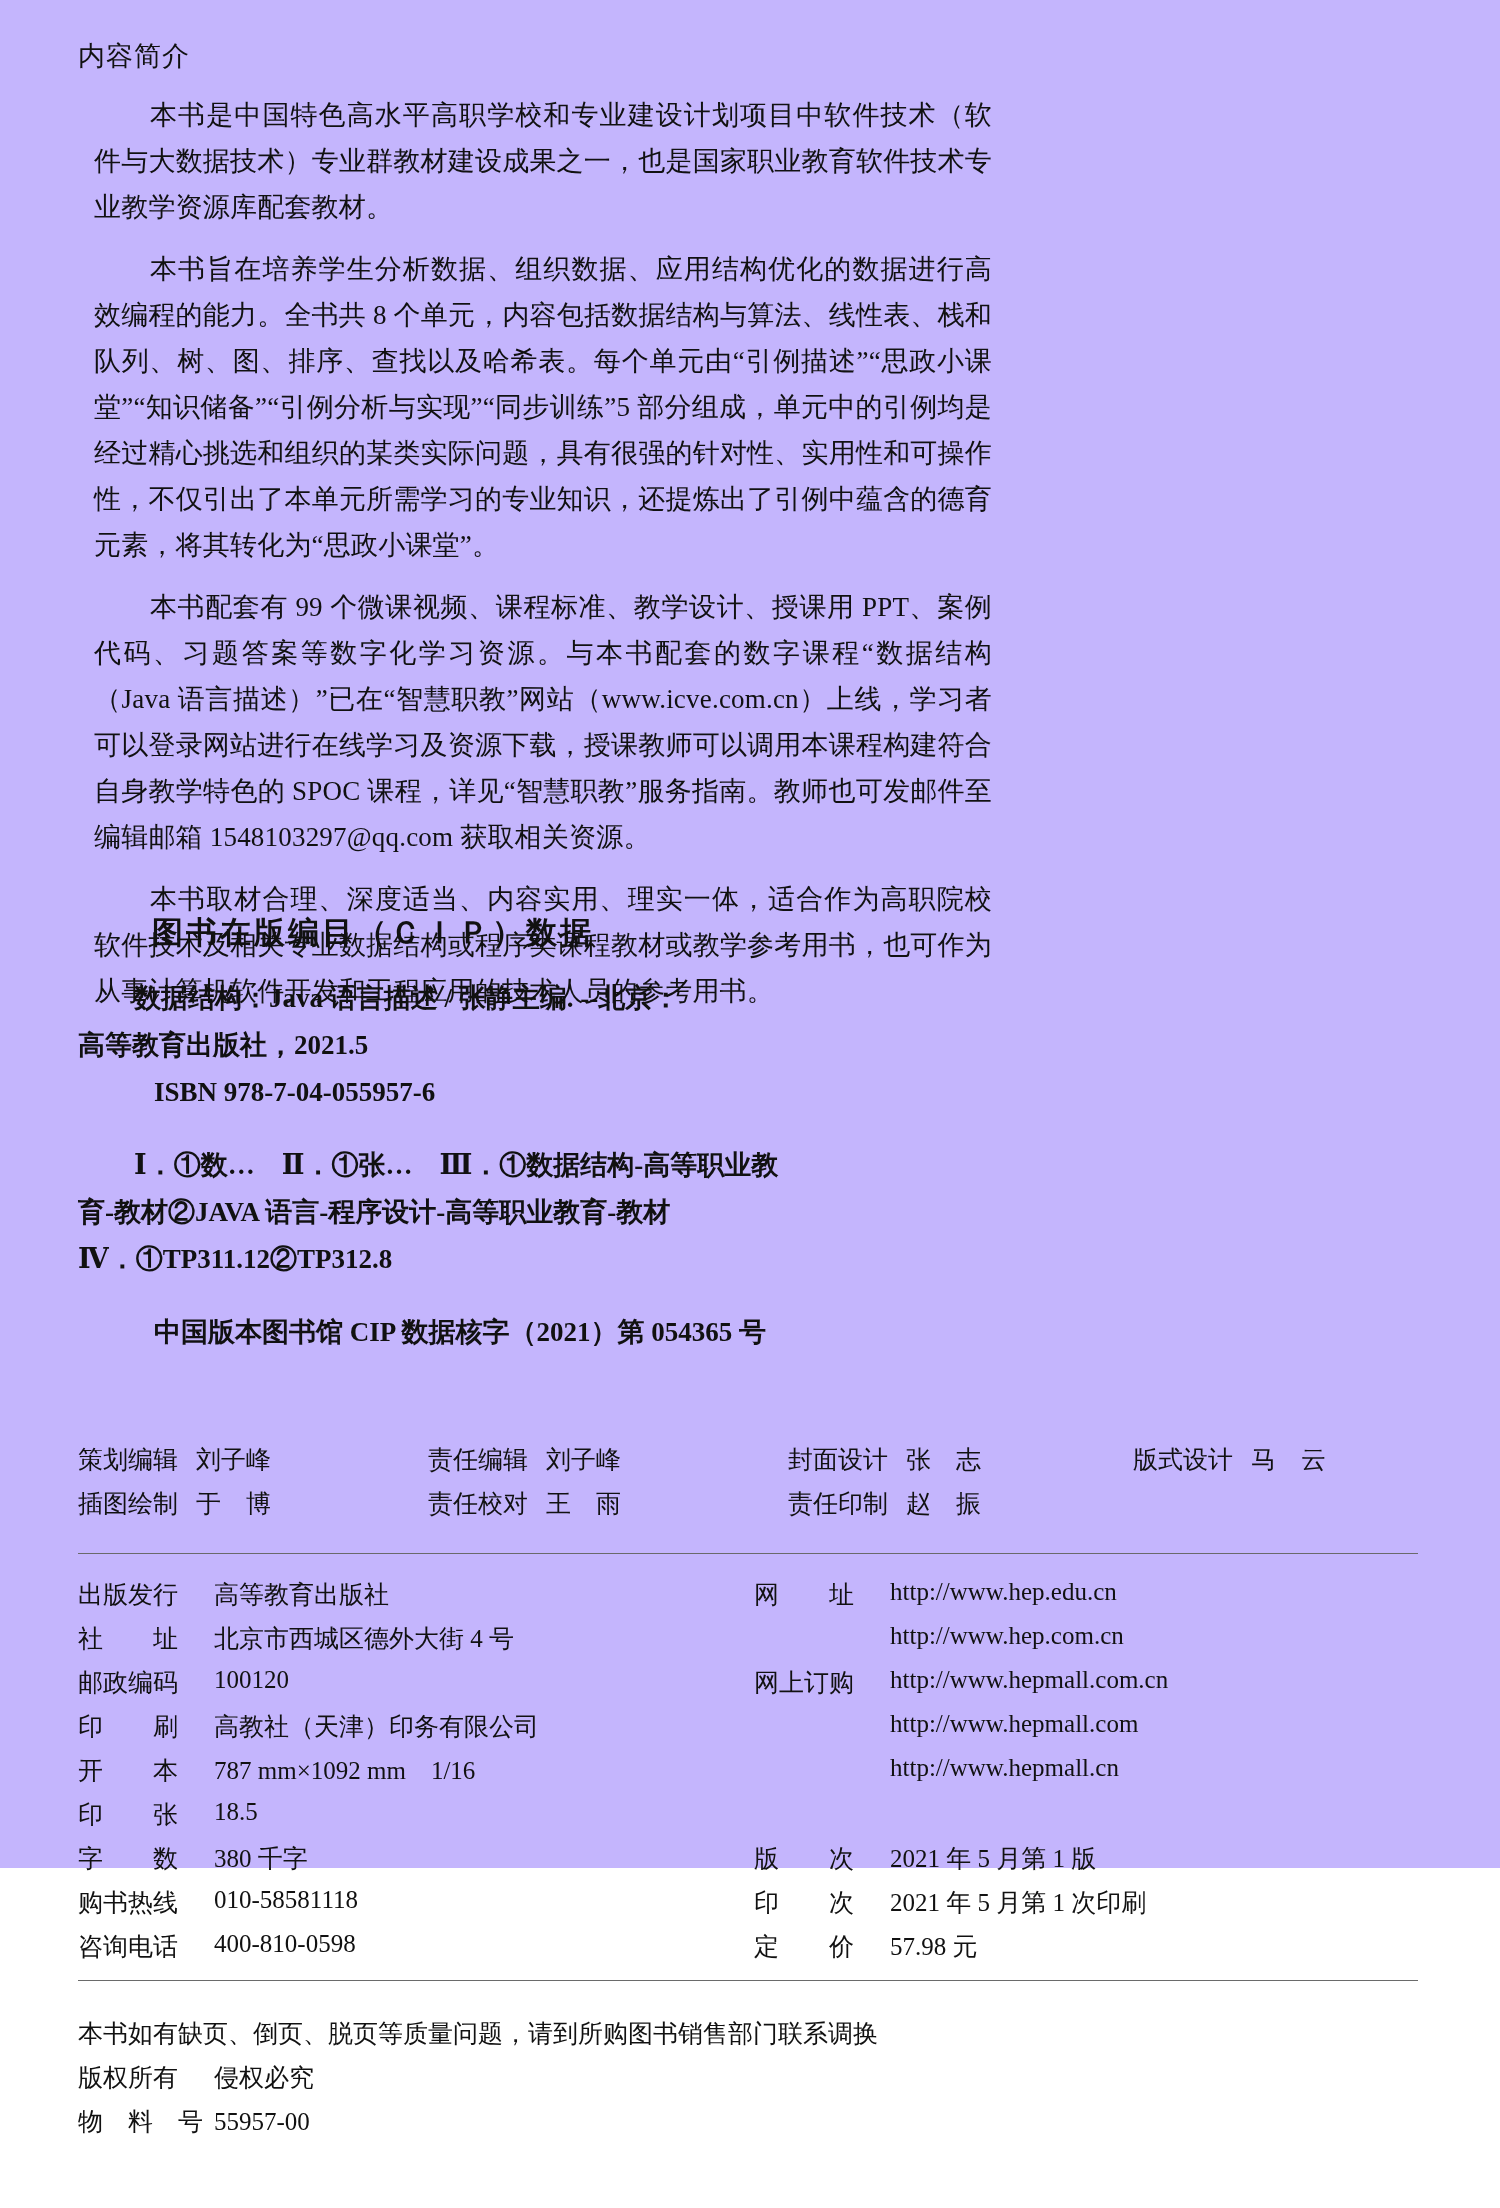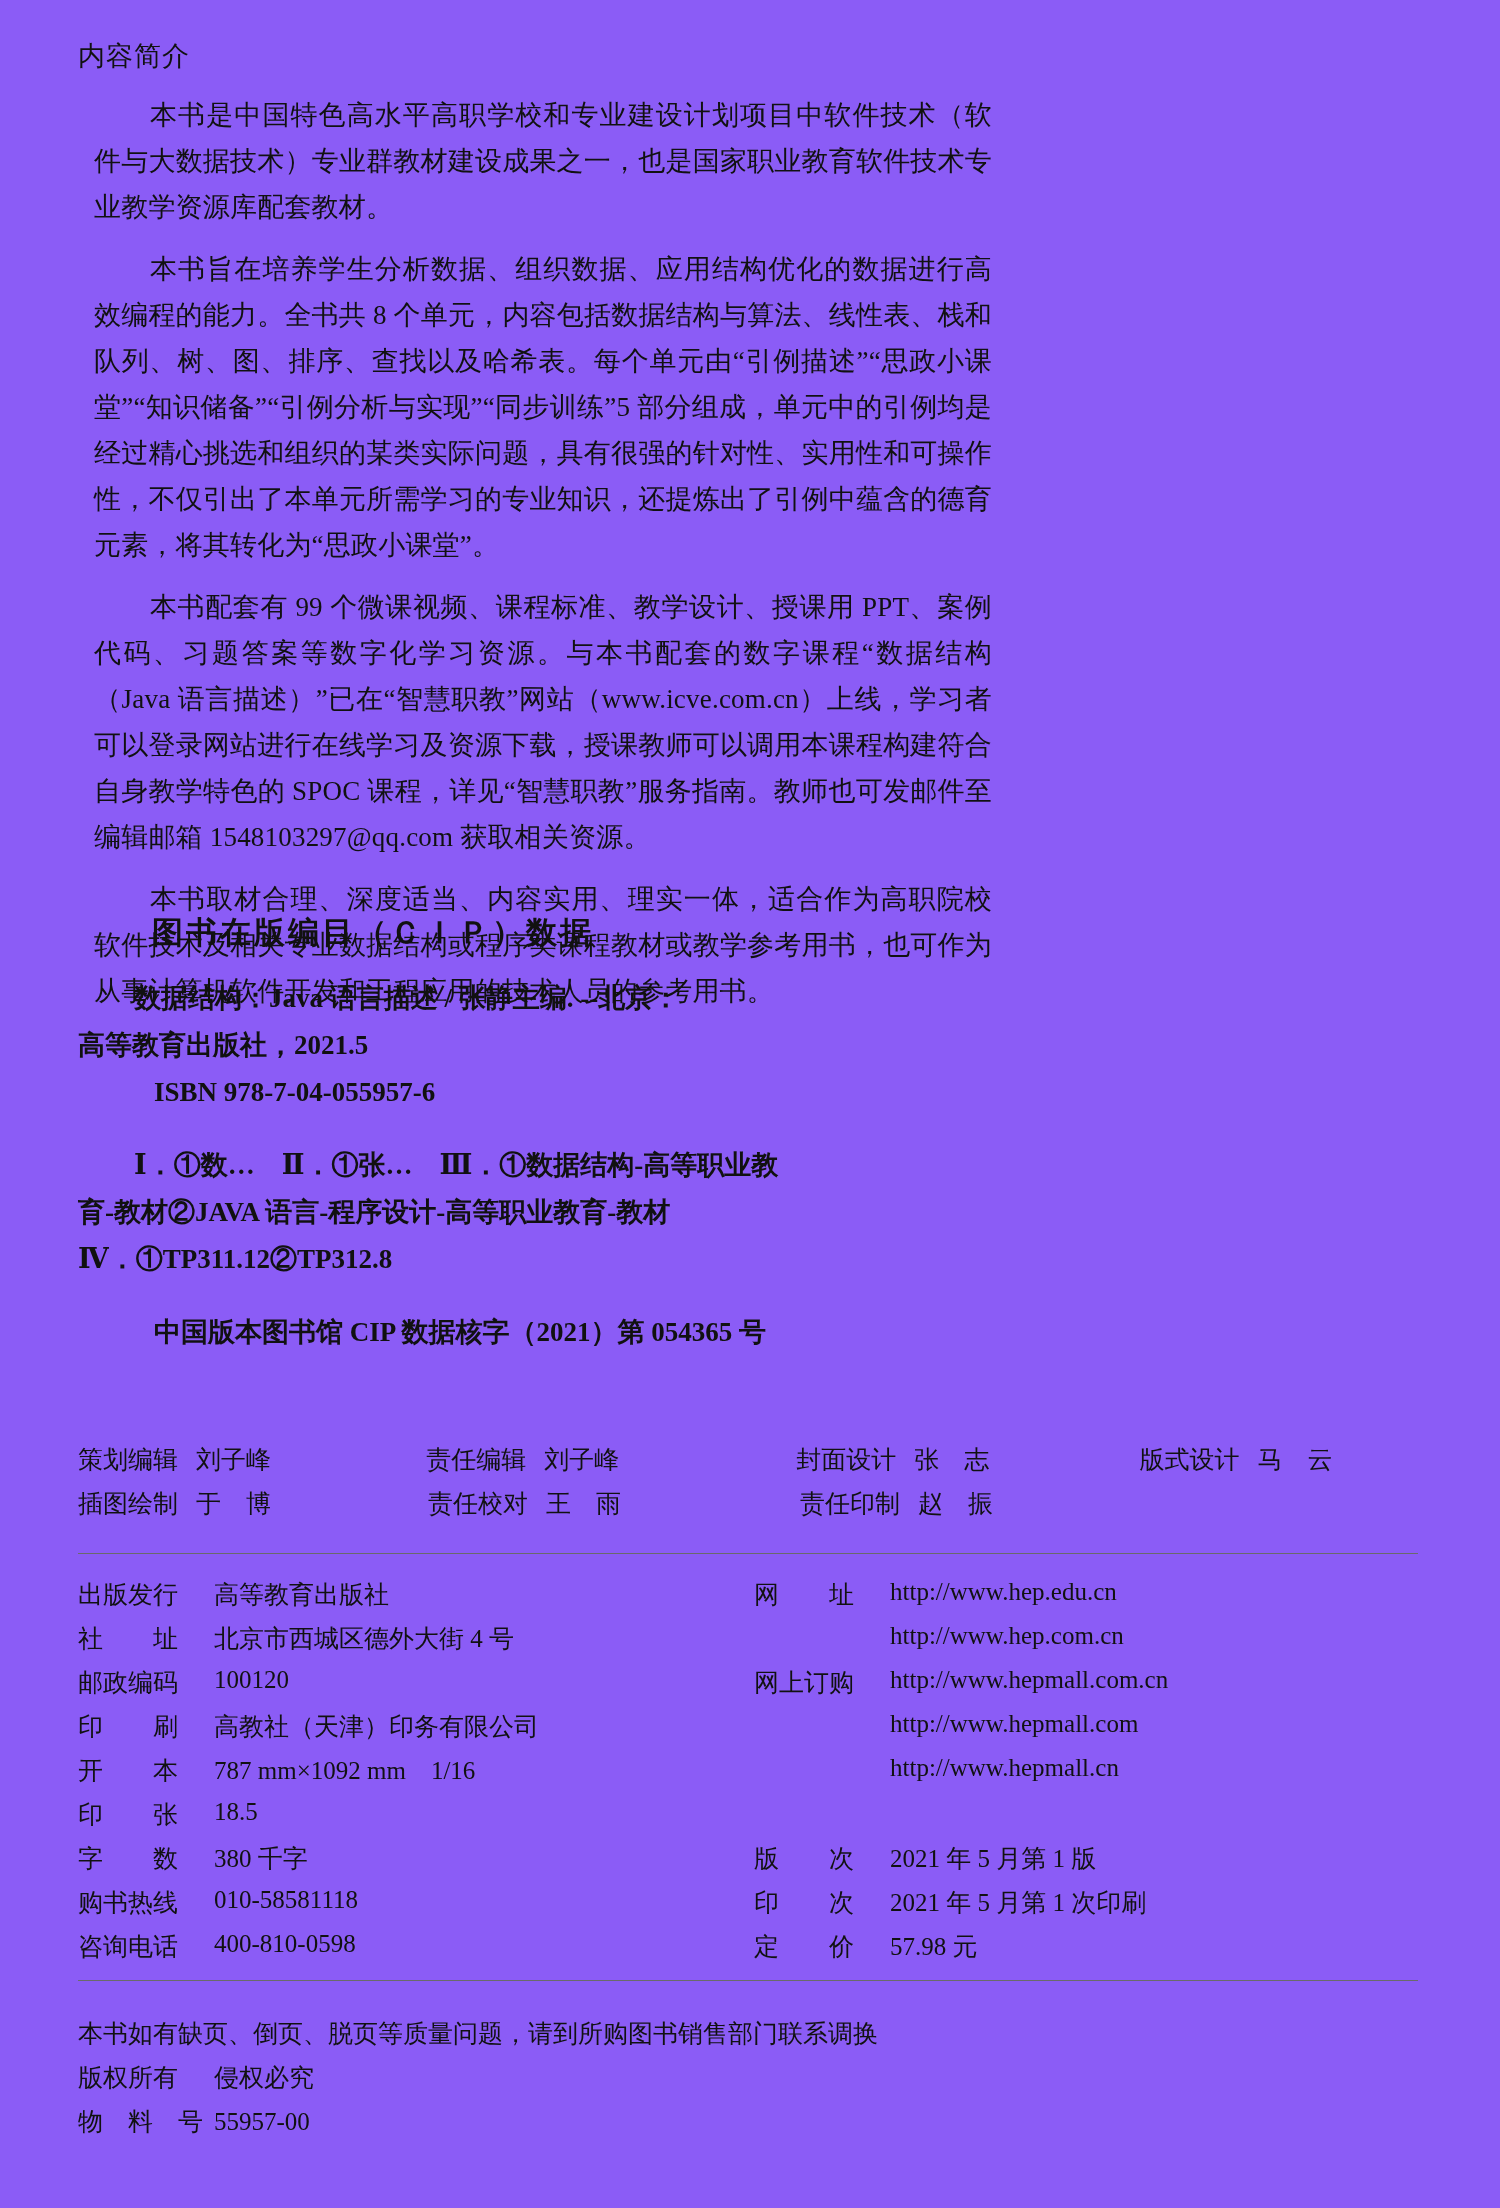--- a/index.html
+++ b/index.html
@@ -12,22 +12,22 @@
     height: 2208px;
     font-family: "Liberation Serif", "DejaVu Serif", serif;
     color: #111111;
     position: relative;
     overflow: hidden;
   }
   .page {
     position: absolute;
     left: 0; top: 0;
     width: 1500px;
-    height: 2208px;
-    background: #8b5cf6;
+    height: 1868px;
+    background: #c4b5fd;
   }
   
   .abstract {
     position: absolute;
     left: 78px;
     top: 36px;
     width: 930px;
   }
   .abstract-title {
     font-size: 27px;
@@ -83,21 +83,21 @@
     display: flex;
     width: 100%;
   }
   .credit-cell {
     display: flex;
     white-space: nowrap;
   }
   .credit-cell .lbl { margin-right: 18px; }
   .c1 { width: 350px; }
   .c2 { width: 360px; }
-  .c3 { width: 345px; margin-left: 12px; }
+  .c3 { width: 345px; }
   .c4 { width: 280px; }
   
   .rule {
     position: absolute;
     left: 78px;
     width: 1340px;
     height: 1px;
     background: #6a6a6a;
   }
   .rule-top { top: 1553px; }

